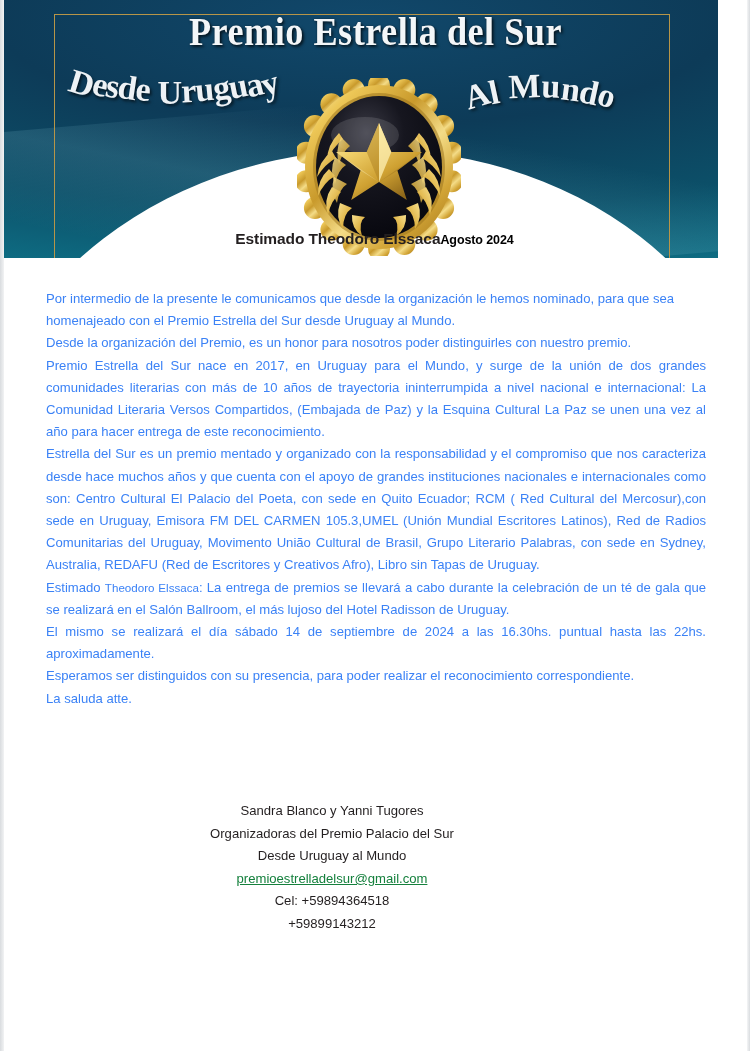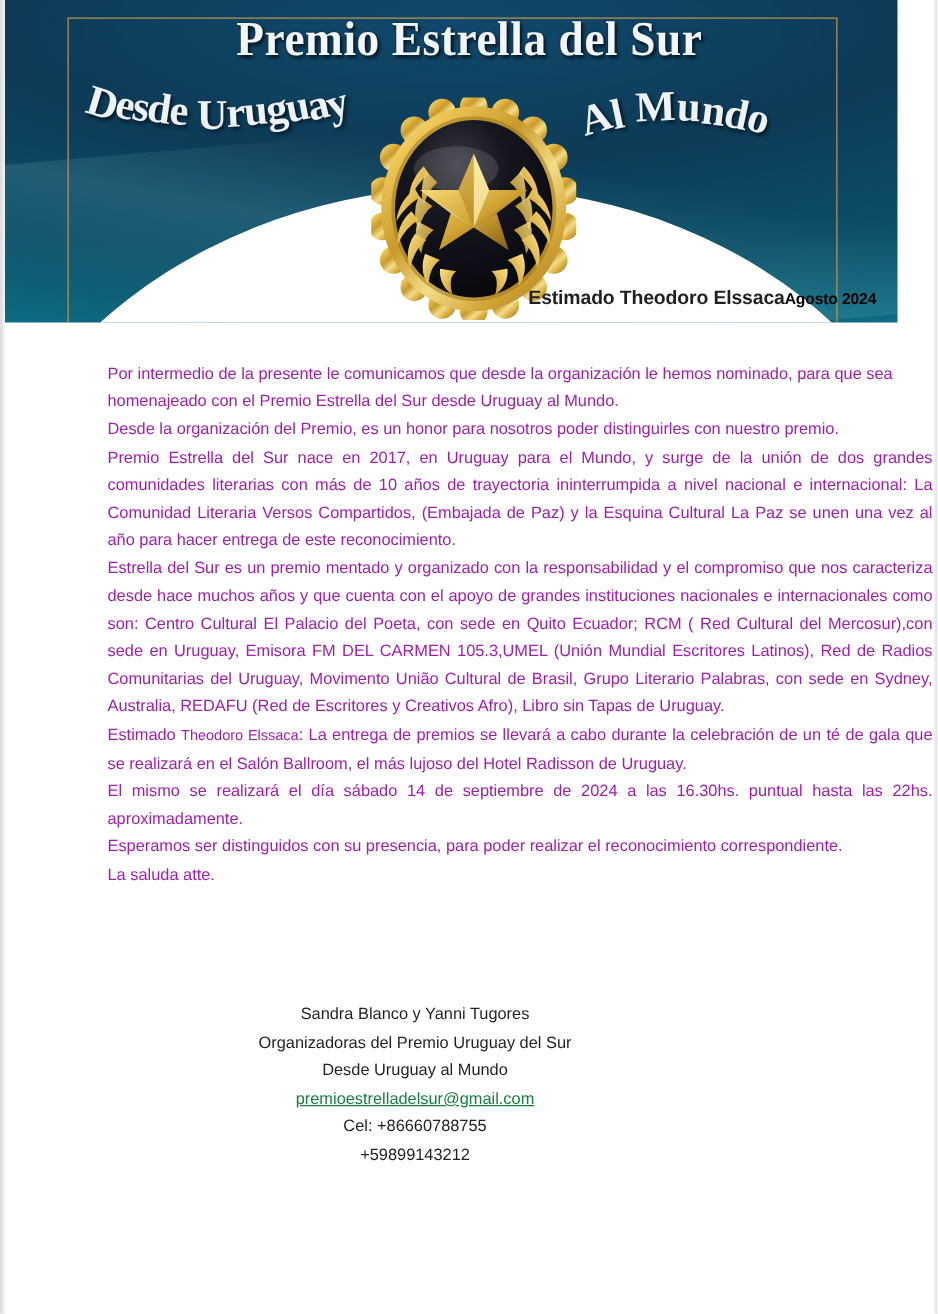--- a/index.html
+++ b/index.html
@@ -140,21 +140,21 @@
     top: 0;
     width: 750px;
   }
   .salutation-row {
     position: absolute;
     left: 48px;
     top: 230px;
     width: 655px;
     display: flex;
     align-items: baseline;
-    justify-content: flex-end;
+    justify-content: center;
   }
   .salutation {
     font-size: 15.5px;
     font-weight: 700;
     color: #231f20;
     letter-spacing: -0.1px;
   }
   .letter-date {
     font-size: 12.5px;
     color: #000000;
@@ -163,22 +163,21 @@
     font-weight: bold;
   }
 
   .body-copy {
     position: absolute;
     left: 46px;
     top: 288px;
     width: 660px;
     font-size: 13.1px;
     line-height: 22.2px;
-    color: #a21caf;
-    margin-left: 40px;
+    color: #3b82f6;
   }
   .body-copy p {
     margin: 0;
   }
   .p-just { text-align: justify; text-justify: inter-word; }
   .p-left { text-align: left; }
   .nm-small {
     font-size: 11.6px;
   }
 
@@ -323,21 +322,21 @@
 
       <p class="p-just"><span>Estimado</span><span>&nbsp;</span><span class="nm-small">Theodoro Elssaca</span><span>: La entrega de premios se llevará a cabo durante la celebración de un té de gala que se realizará en el Salón Ballroom, el más lujoso del Hotel Radisson de Uruguay.</span></p>
 
       <p class="p-just">El mismo se realizará el día sábado 14 de septiembre de 2024 a las 16.30hs. puntual hasta las 22hs. aproximadamente.</p>
       <p class="p-left">Esperamos ser distinguidos con su presencia, para poder realizar el reconocimiento correspondiente.</p>
       <p class="p-left">La saluda atte.</p>
     </div>
 
     <div class="signature">
       <div>Sandra Blanco y Yanni Tugores</div>
-      <div>Organizadoras del Premio Uruguay del Sur</div>
+      <div>Organizadoras del Premio Palacio del Sur</div>
       <div>Desde Uruguay al Mundo</div>
       <div><a class="sig-email" href="#">premioestrelladelsur@gmail.com</a></div>
-      <div>Cel: +86660788755</div>
+      <div>Cel: +59894364518</div>
       <div>+59899143212</div>
     </div>
 
   </div>
 </div>
 
 </body></html>

